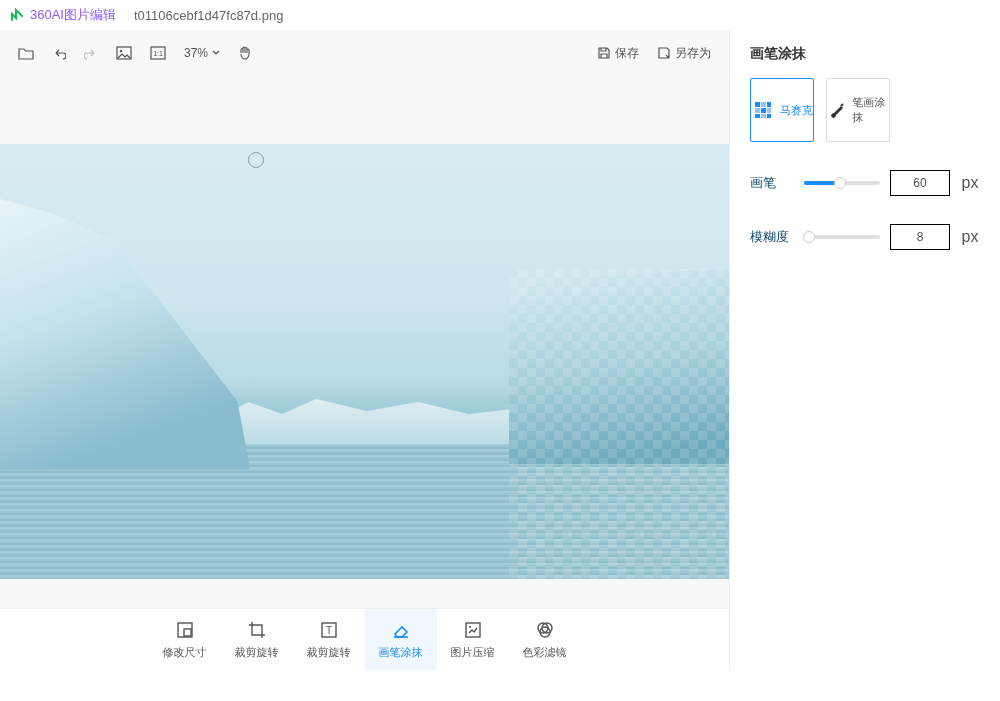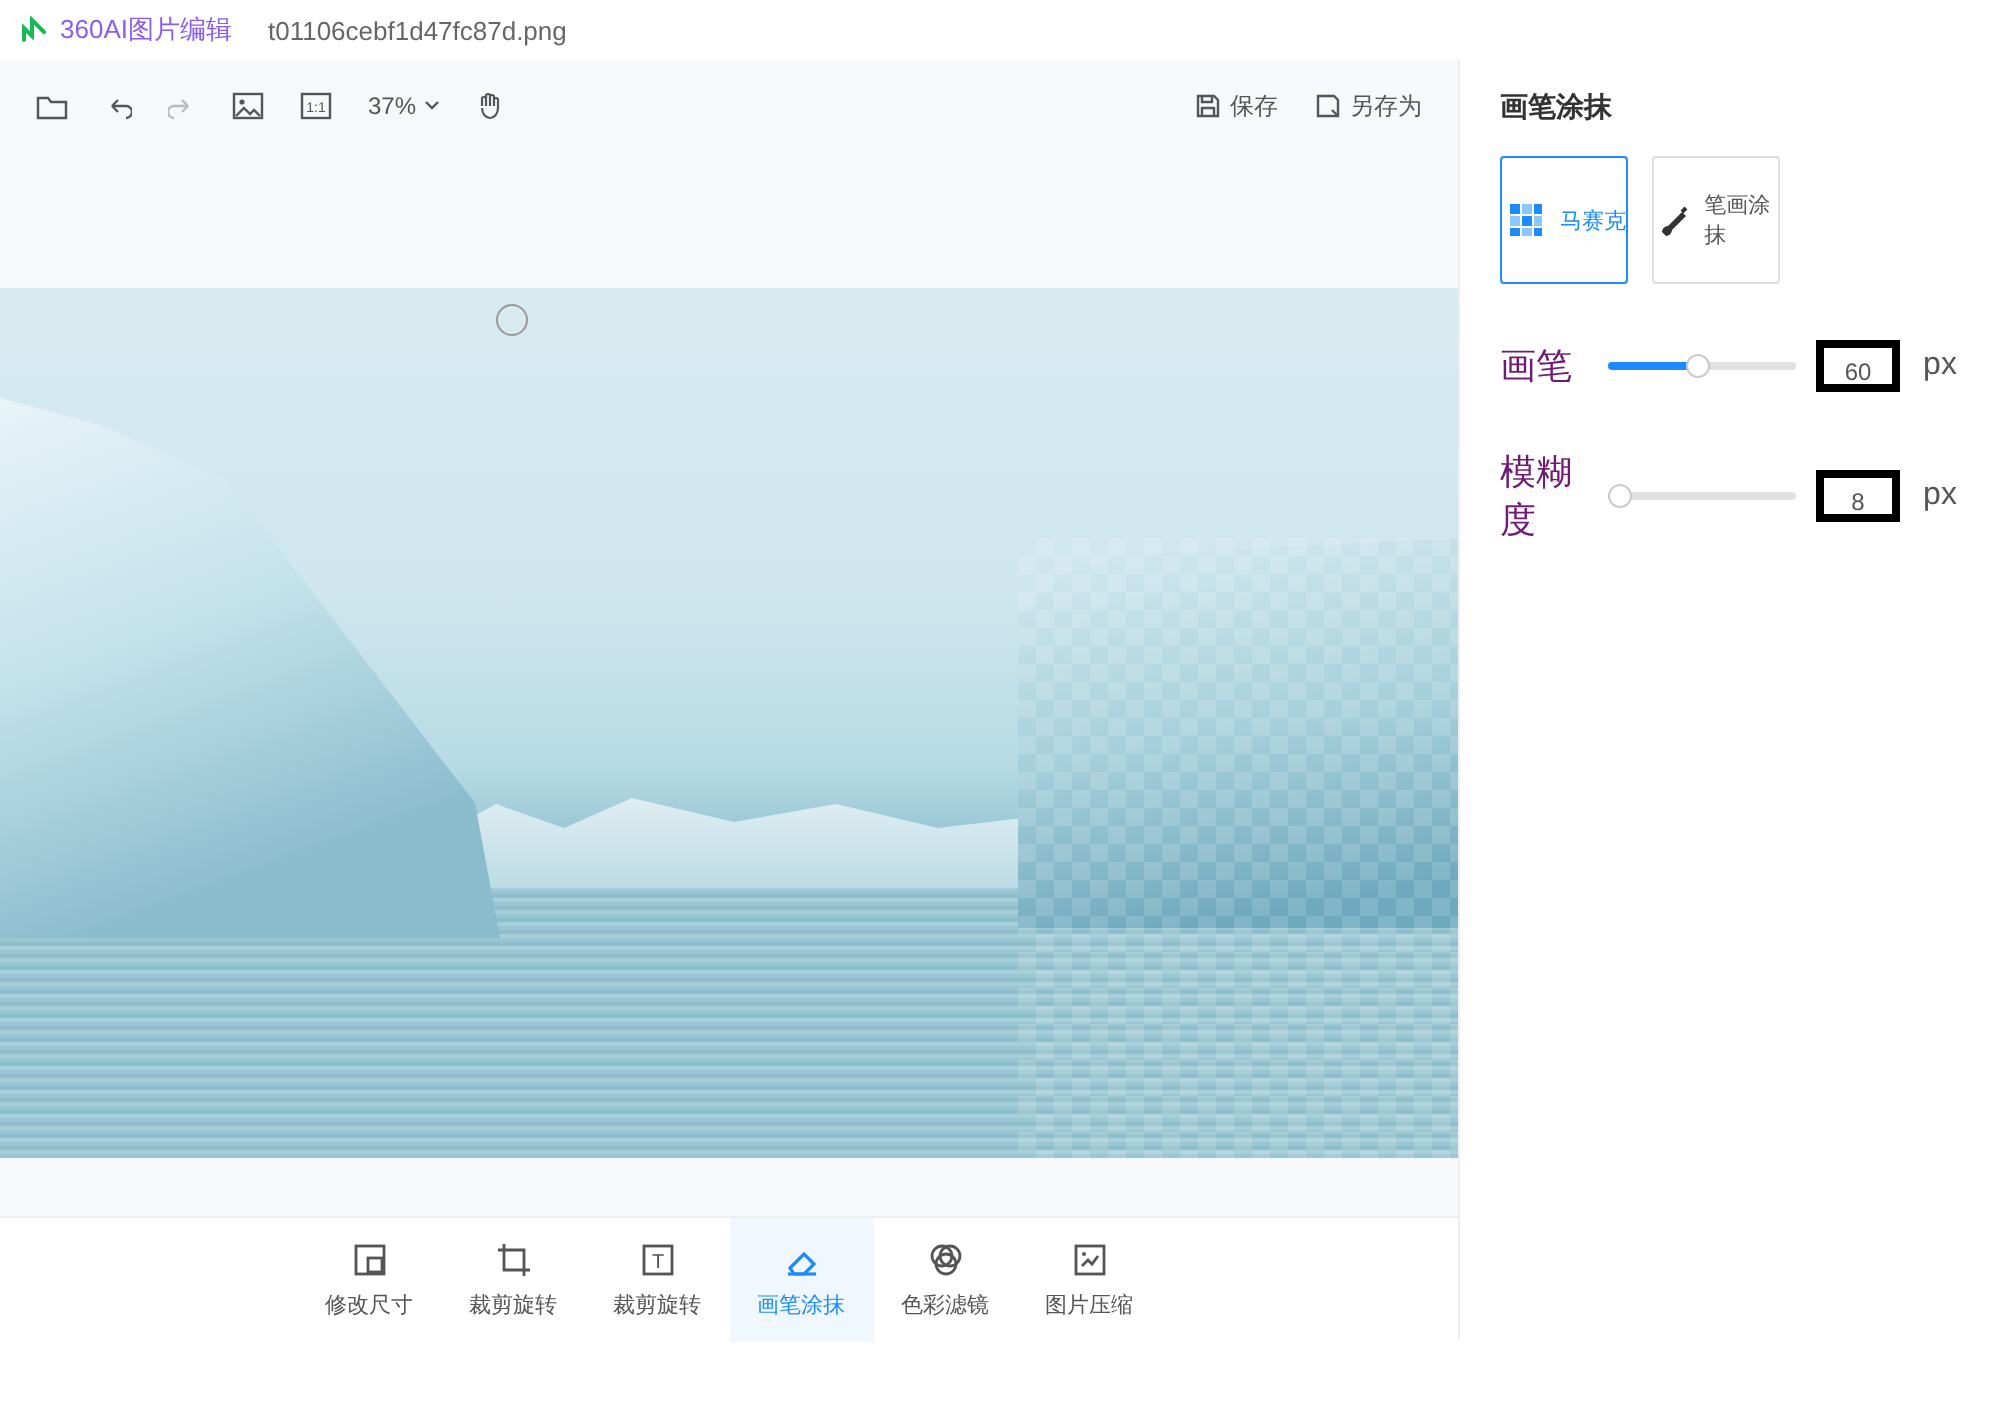--- a/index.html
+++ b/index.html
@@ -30,25 +30,25 @@
 .glacier-right{position:absolute;right:0;top:125px;width:220px;height:195px;background:linear-gradient(170deg,#d6ebf1 0%,#a5cfdb 50%,#6fa9bd 90%);clip-path:polygon(0 20%,15% 5%,100% 0,100% 100%,0 100%)}
 .water{position:absolute;left:0;right:0;bottom:0;height:140px;background:repeating-linear-gradient(180deg,#9ac5d2 0 2px,#8ebecb 2px 4px,#a7cfd9 4px 6px)}
 .mosaic{position:absolute;right:0;top:125px;width:220px;height:310px;background-image:linear-gradient(45deg,rgba(255,255,255,.15) 25%,transparent 25%,transparent 75%,rgba(255,255,255,.15) 75%),linear-gradient(45deg,rgba(255,255,255,.15) 25%,transparent 25%,transparent 75%,rgba(255,255,255,.15) 75%);background-size:18px 18px;background-position:0 0,9px 9px;mix-blend-mode:overlay}
 .sidepanel{width:270px;background:#fff;padding:15px 20px}
 .panel-title{font-size:14px;font-weight:bold;color:#333;margin-bottom:15px}
 .option-row{display:flex;gap:12px;margin-bottom:28px}
 .option-box{width:64px;height:64px;border:1px solid #ddd;border-radius:2px;display:flex;flex-direction:row;align-items:center;justify-content:center;gap:5px;cursor:pointer;font-size:11px;color:#555}
 .option-box.active{border-color:#1b8cff;color:#1b8cff}
 .option-box .opt-icon{width:24px;height:24px;display:flex;align-items:center;justify-content:center}
 .slider-row{display:flex;align-items:center;margin-bottom:28px;gap:10px}
-.slider-label{width:44px;font-size:18px;color:#701a75}
+.slider-label{width:44px;font-size:13px;color:#0c4a6e}
 .slider-track{flex:1;height:4px;background:#e0e0e0;position:relative;border-radius:2px}
 .slider-fill{position:absolute;left:0;top:0;height:100%;background:#1b8cff;border-radius:2px}
 .slider-thumb{position:absolute;top:50%;width:12px;height:12px;background:#fff;border:1px solid #ccc;border-radius:50%;transform:translate(-50%,-50%)}
-.slider-value{width:42px;height:26px;border:4px solid #000000;text-align:center;line-height:24px;font-size:12px;color:#555}
+.slider-value{width:60px;height:26px;border:1px solid #000000;text-align:center;line-height:24px;font-size:12px;color:#555}
 .unit{width:20px;font-size:16px;color:#555;text-align:center}
 .footer{height:62px;background:#fff;display:flex;align-items:center;justify-content:center;gap:0;border-top:1px solid #eee}
 .footer-item{width:72px;height:62px;display:flex;flex-direction:column;align-items:center;justify-content:center;gap:4px;font-size:11px;color:#555;cursor:pointer}
 .footer-item.active{color:#1b8cff;background:#f0f7ff}
 .footer-item .f-icon{width:22px;height:22px;display:flex;align-items:center;justify-content:center}
 svg{display:block}
 </style>
 </head>
 <body>
 
@@ -163,36 +163,36 @@
             <svg width="20" height="20" viewBox="0 0 20 20">
               <path d="M4 14l7-7 5 5-5 5H6z" fill="none" stroke="#1b8cff" stroke-width="1.6"></path>
               <path d="M3 17h14" stroke="#1b8cff" stroke-width="1.6"></path>
             </svg>
           </span>
         <span>画笔涂抹</span>
       </div>
       <div class="footer-item">
         <span class="f-icon">
             <svg width="20" height="20" viewBox="0 0 20 20">
+              <rect x="3" y="3" width="14" height="14" fill="none" stroke="#555" stroke-width="1.4"></rect>
+              <path d="M6 13l3-3 2 2 3-4" fill="none" stroke="#555" stroke-width="1.4"></path>
+              <circle cx="7" cy="7" r="1" fill="#555"></circle>
+            </svg>
+          </span>
+        <span>图片压缩</span>
+      </div>
+      <div class="footer-item">
+        <span class="f-icon">
+            <svg width="20" height="20" viewBox="0 0 20 20">
               <circle cx="8" cy="8" r="5" fill="none" stroke="#555" stroke-width="1.4"></circle>
               <circle cx="12" cy="8" r="5" fill="none" stroke="#555" stroke-width="1.4"></circle>
               <circle cx="10" cy="12" r="5" fill="none" stroke="#555" stroke-width="1.4"></circle>
             </svg>
           </span>
         <span>色彩滤镜</span>
-      </div>
-      <div class="footer-item">
-        <span class="f-icon">
-            <svg width="20" height="20" viewBox="0 0 20 20">
-              <rect x="3" y="3" width="14" height="14" fill="none" stroke="#555" stroke-width="1.4"></rect>
-              <path d="M6 13l3-3 2 2 3-4" fill="none" stroke="#555" stroke-width="1.4"></path>
-              <circle cx="7" cy="7" r="1" fill="#555"></circle>
-            </svg>
-          </span>
-        <span>图片压缩</span>
       </div>
     </div>
   </div>
 
   <div class="sidepanel">
     <div class="panel-title">画笔涂抹</div>
     <div class="option-row">
       <div class="option-box active">
         <span class="opt-icon">
             <svg width="20" height="20" viewBox="0 0 20 20">

